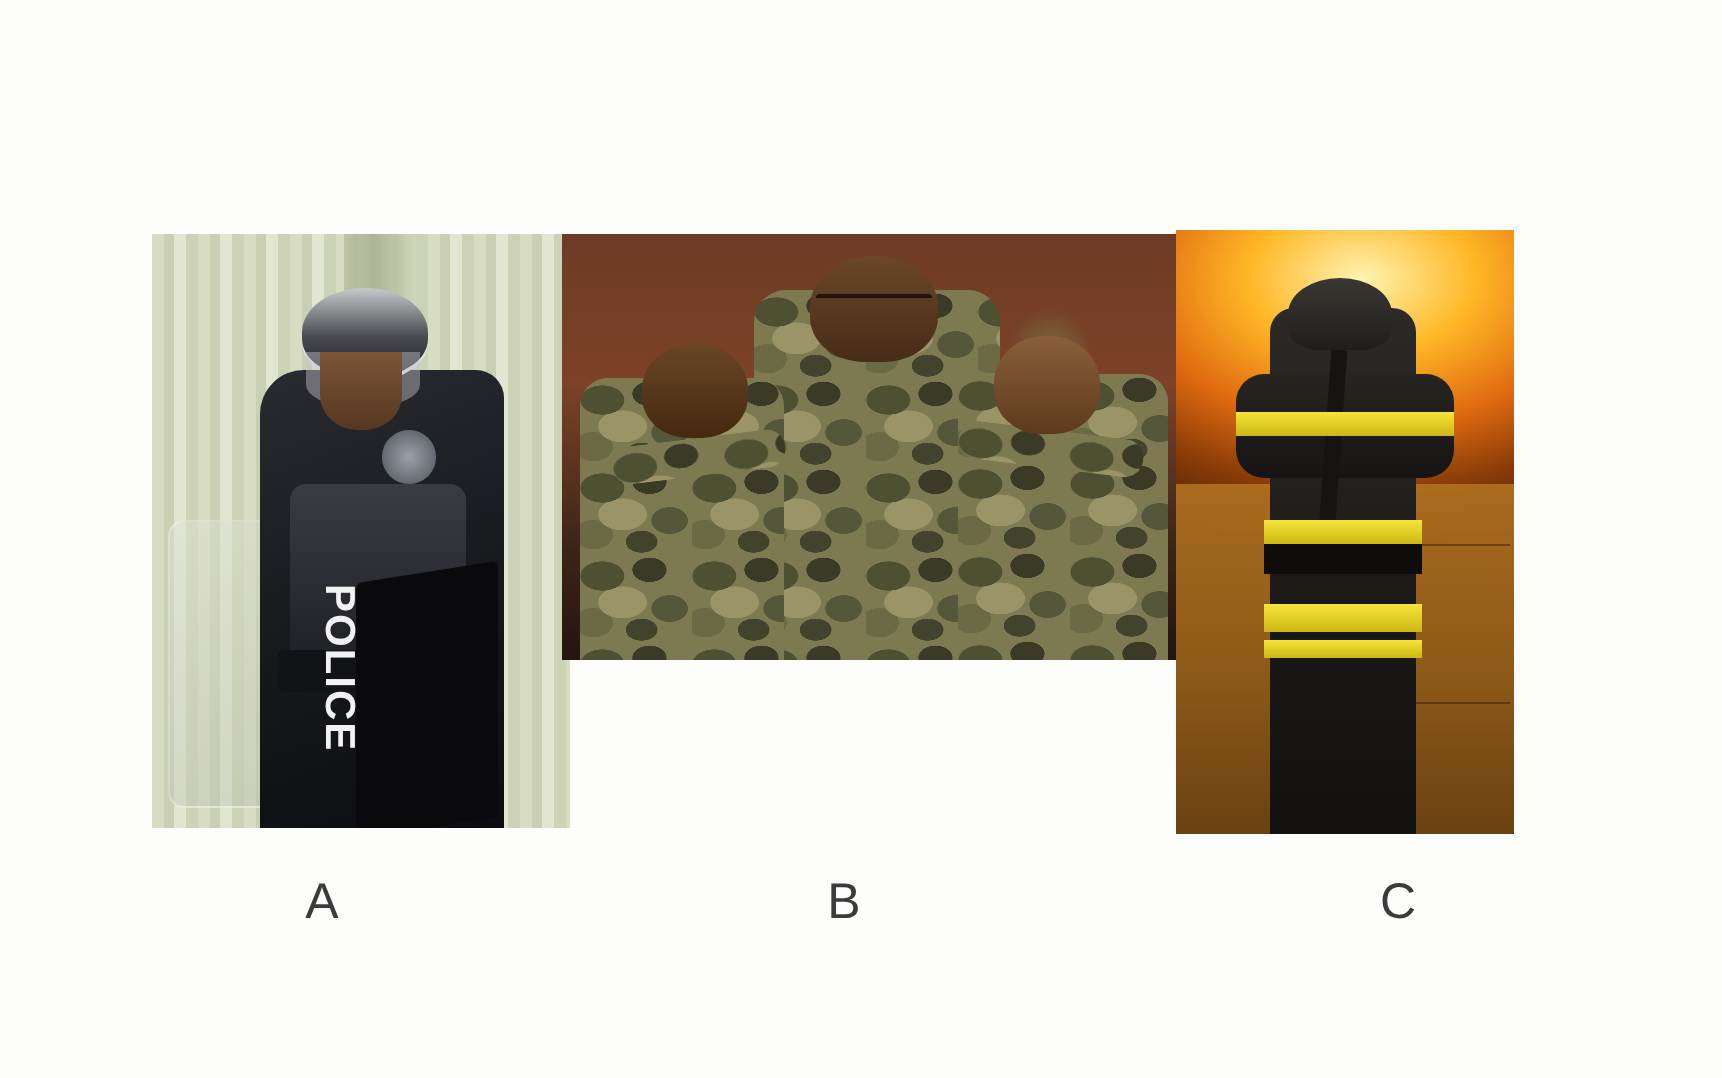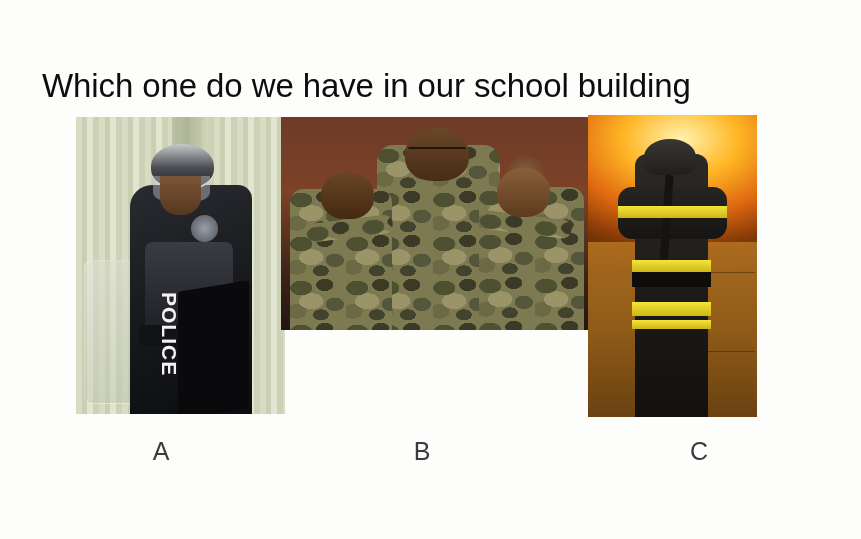--- a/index.html
+++ b/index.html
@@ -254,21 +254,20 @@
   #label-b { left: 392px; }
   #label-c { left: 669px; }
 </style>
 </head>
 <body>
 
 <div id="slide">
 
   <div id="corner-artifact"></div>
 
-  <div id="title">Which one do we have in our school building</div>
 
   <div class="photo" id="photo-a">
     <div class="wall"></div>
     <div class="column"></div>
     <div class="riot-shield"></div>
     <div class="body"></div>
     <div class="vest"></div>
     <div class="badge"></div>
     <div class="belt"></div>
     <div class="helmet"></div>

